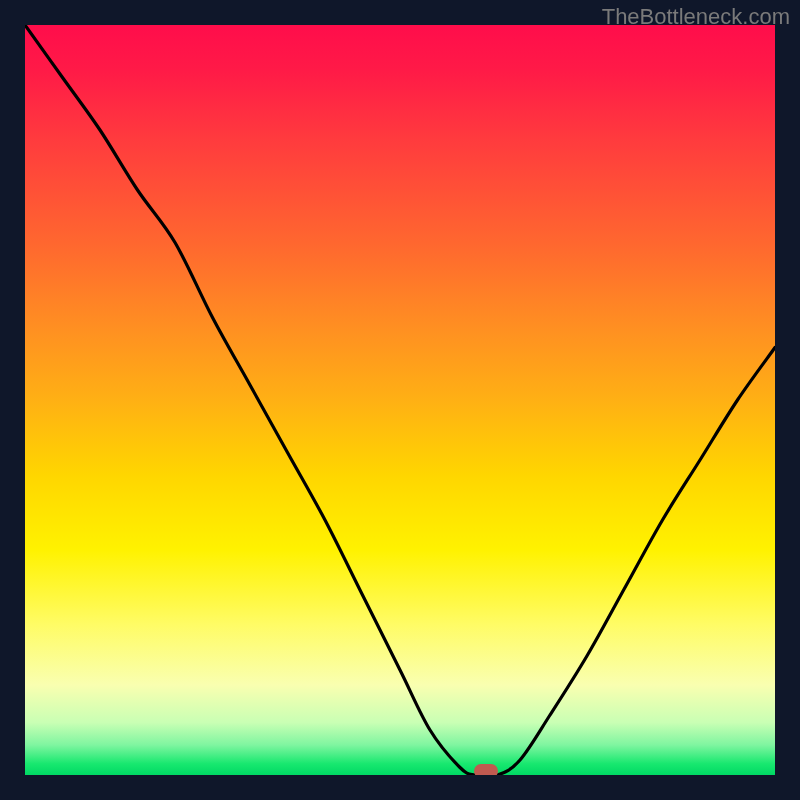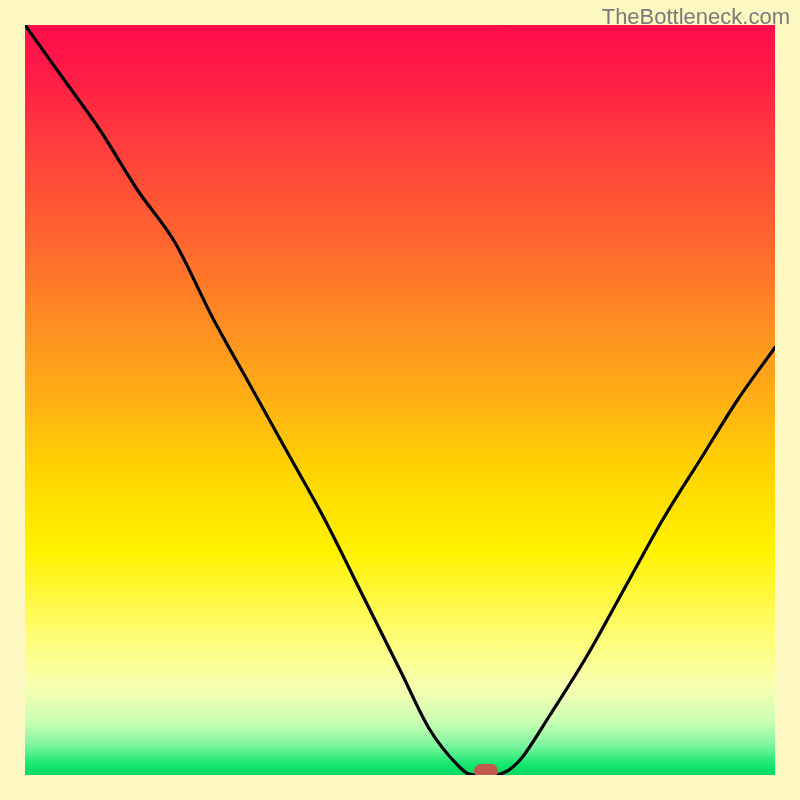--- a/index.html
+++ b/index.html
@@ -1,21 +1,21 @@
 <!DOCTYPE html>
 <html><head>
 <meta charset="utf-8">
 <style>
   * { margin: 0; padding: 0; box-sizing: border-box; }
   html, body { width: 800px; height: 800px; overflow: hidden; background: #000; }
   .container {
     position: relative;
     width: 800px;
     height: 800px;
-    background: #fef9c3;
+    background: #0f172a;
   }
   .watermark {
     position: absolute;
     top: 4px;
     right: 10px;
     font-family: Arial, Helvetica, sans-serif;
     font-size: 22px;
     color: #7a7a7a;
     z-index: 20;
     user-select: none;

